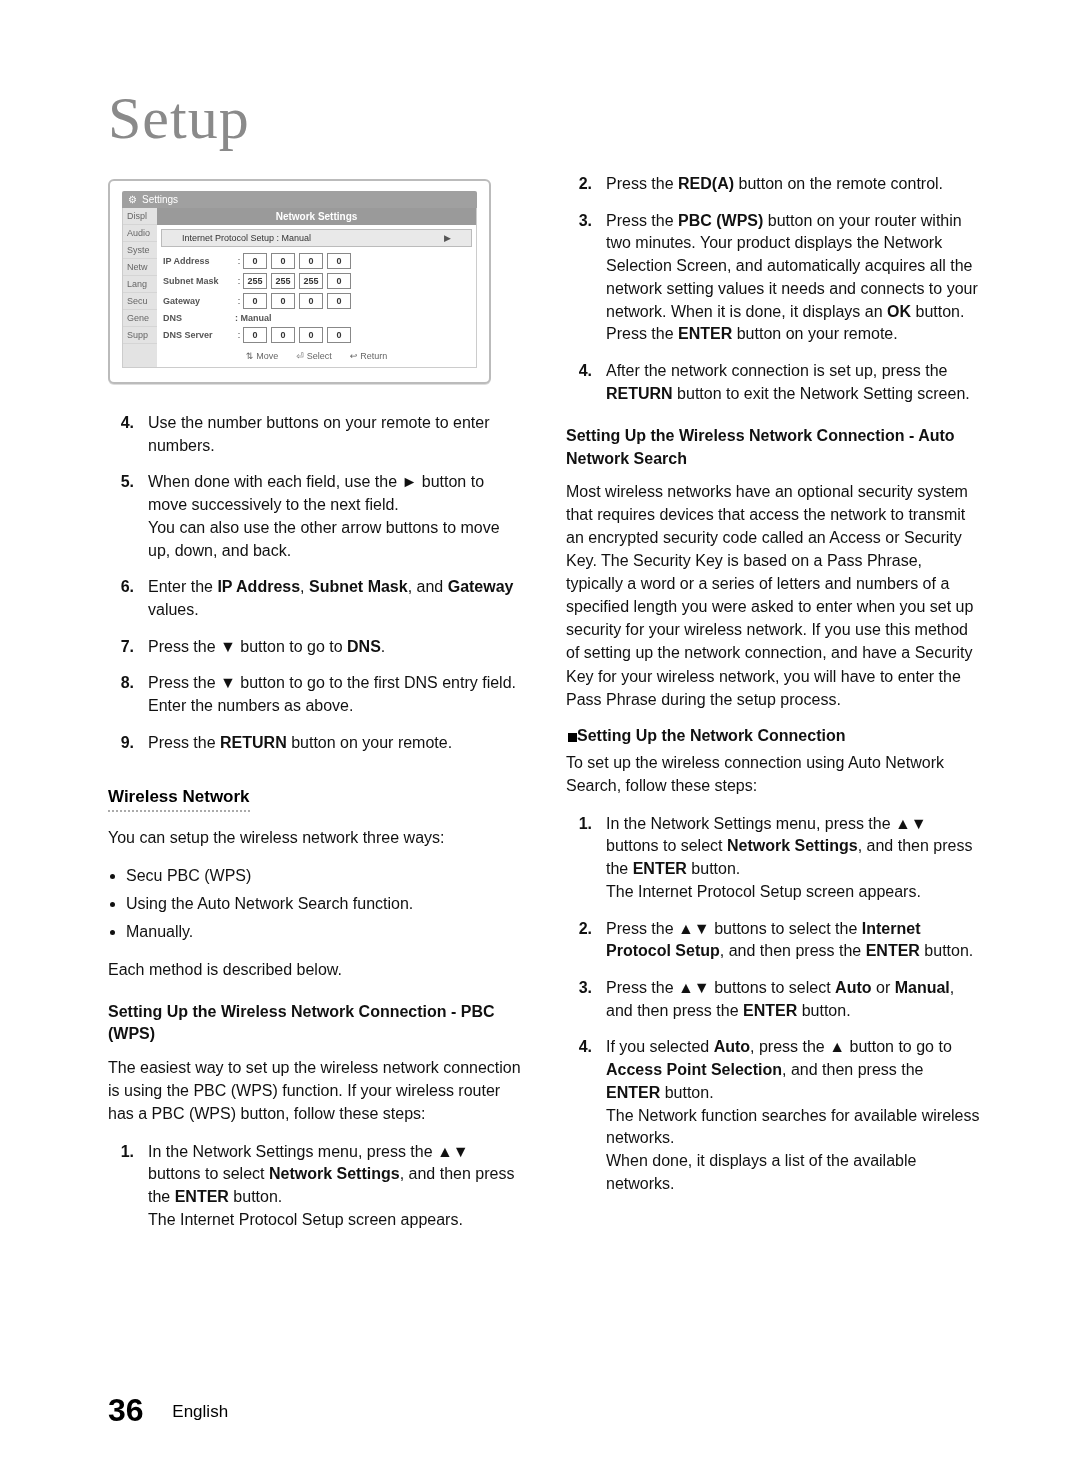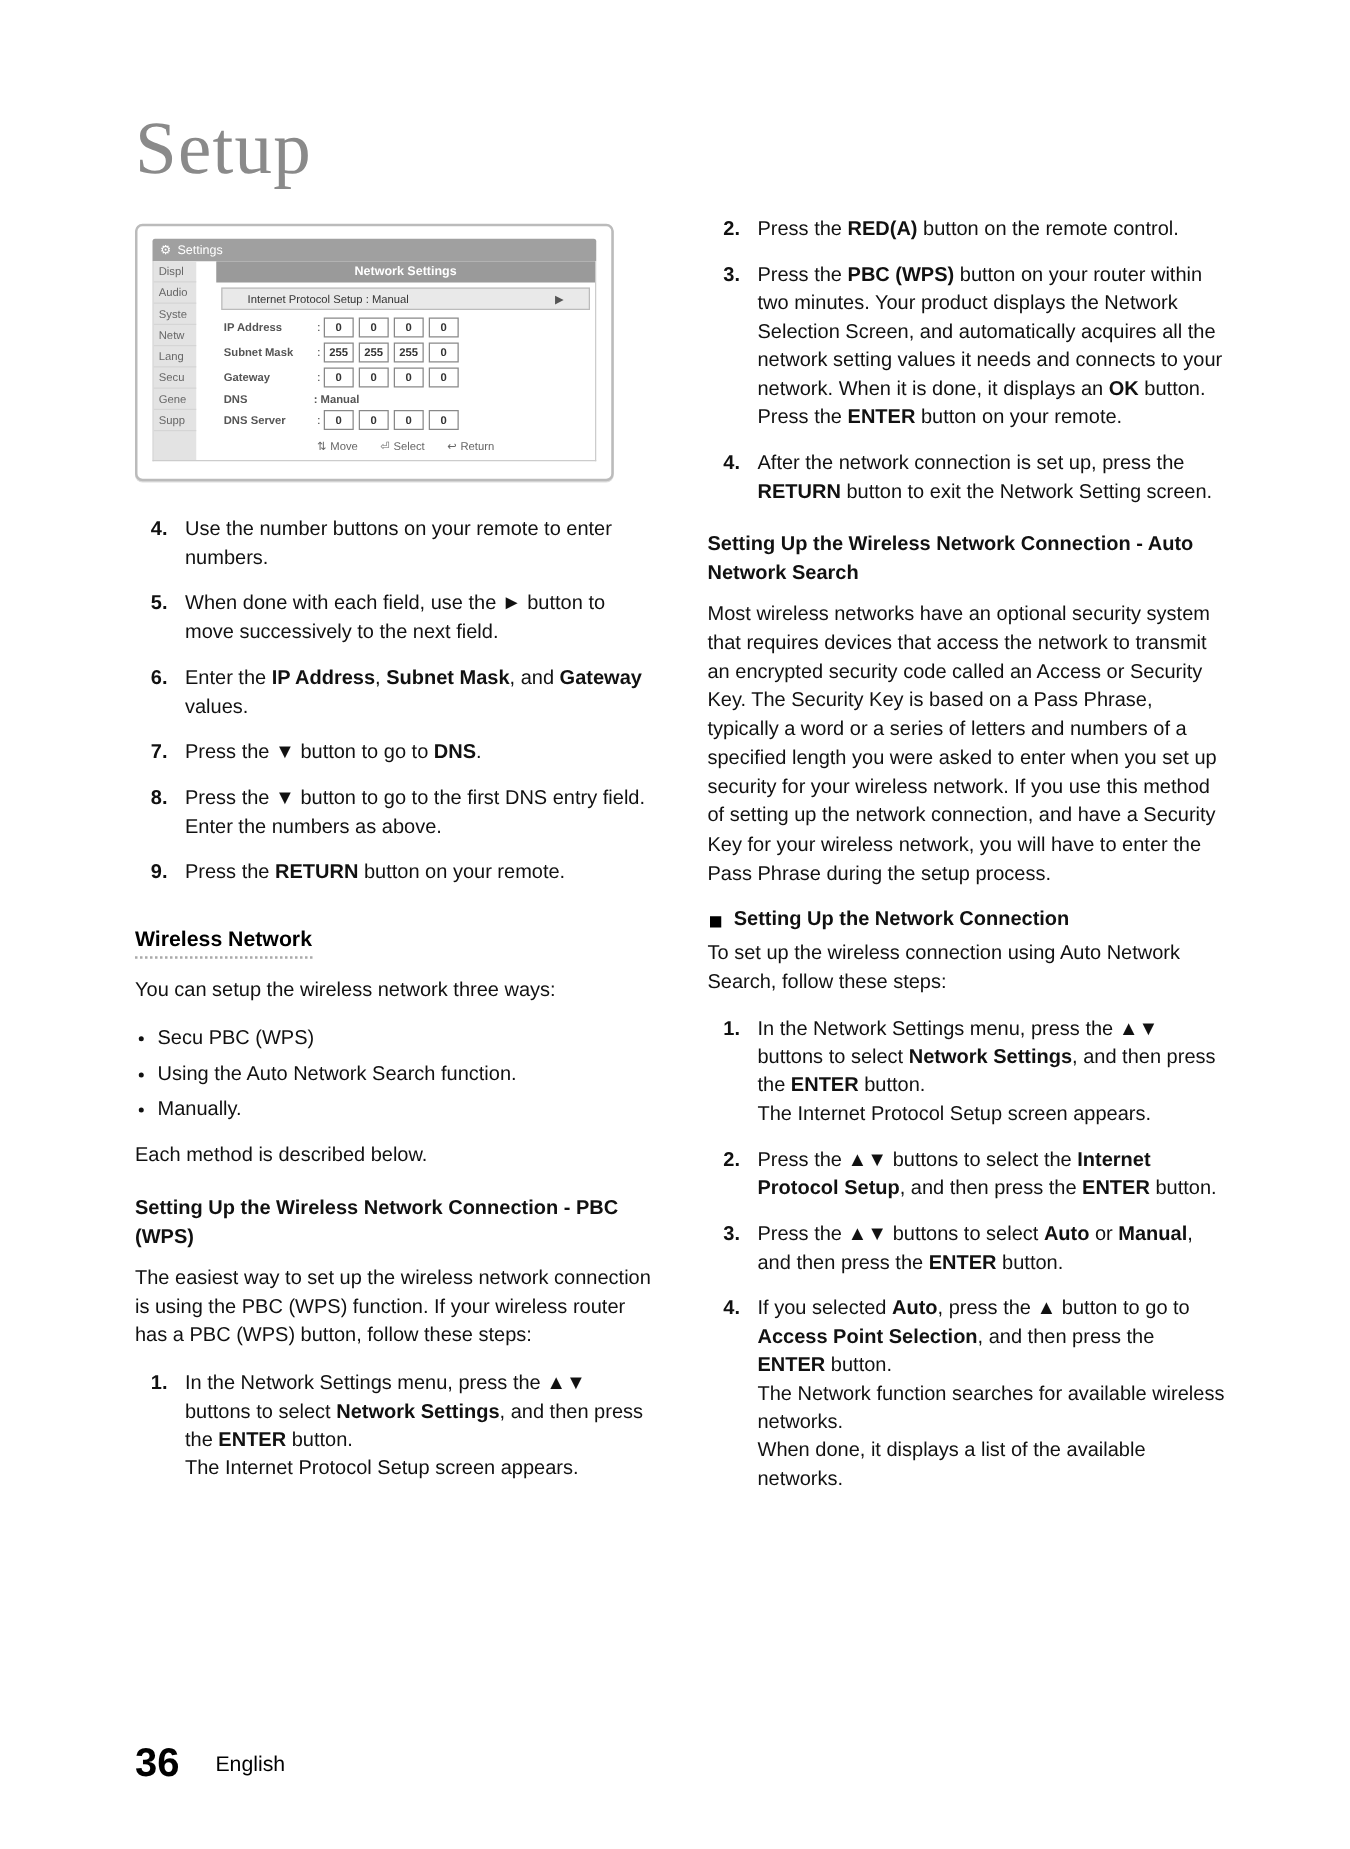--- a/index.html
+++ b/index.html
@@ -49,21 +49,20 @@
     display:flex;
     align-items:center;
     gap:5px;
     border-radius:2px 2px 0 0;
   }
   .gear{display:inline-block}
   .tv-body{
     display:flex;
     border:1px solid #ccc;
     border-top:none;
-    gap:16px;
   }
   .tv-side{
     width:34px;
     background:#e3e3e3;
     display:flex;
     flex-direction:column;
     font-size:9px;
     color:#666;
   }
   .tv-side div{padding:3px 4px;border-bottom:1px solid #d5d5d5;white-space:nowrap;overflow:hidden}
@@ -101,21 +100,21 @@
     font-size:17px;color:#000;font-weight:bold;
     border-bottom:2px dotted #aaa;display:inline-block;
     padding-bottom:3px;margin:18px 0 14px 0;
   }
   p{margin:0 0 16px 0;line-height:1.44}
   ul.bullets{margin:0 0 14px 18px;padding:0}
   ul.bullets li{margin:6px 0;line-height:1.4}
   h4.para{
     font-size:16px;font-weight:bold;margin:20px 0 10px 0;line-height:1.4
   }
-  .sq-item{display:flex;gap:10px;margin:10px 0 6px 2px;font-weight:bold}
+  .sq-item{display:flex;margin:10px 0 6px 2px;font-weight:bold}
   .sq{width:9px;height:9px;background:#000;margin-top:6px;flex:none}
   .footer{
     position:absolute;left:108px;bottom:50px;
     font-size:17px;color:#000
   }
   .footer .pg{font-weight:900;font-size:32px;margin-right:24px;vertical-align:-4px}
 </style>
 </head>
 <body>
 
@@ -216,20 +215,21 @@
       
       <ol class="steps">
         <li>
             <span class="num">4.</span>
             <span>Use the number buttons on your remote to enter numbers.</span>
           </li>
         <li>
             <span class="num">5.</span>
           <span>
             <span>When done with each field, use the ► button to move successively to the next field.</span><br>
+            <span>You can also use the other arrow buttons to move up, down, and back.</span>
           </span>
         </li>
         <li>
             <span class="num">6.</span>
           <span><span>Enter the </span><span class="b">IP Address</span><span>, </span><span class="b">Subnet Mask</span><span>, and </span><span class="b">Gateway</span><span> values.</span></span>
         </li>
         <li>
             <span class="num">7.</span>
           <span><span>Press the ▼ button to go to </span><span class="b">DNS</span><span>.</span></span>
         </li>

